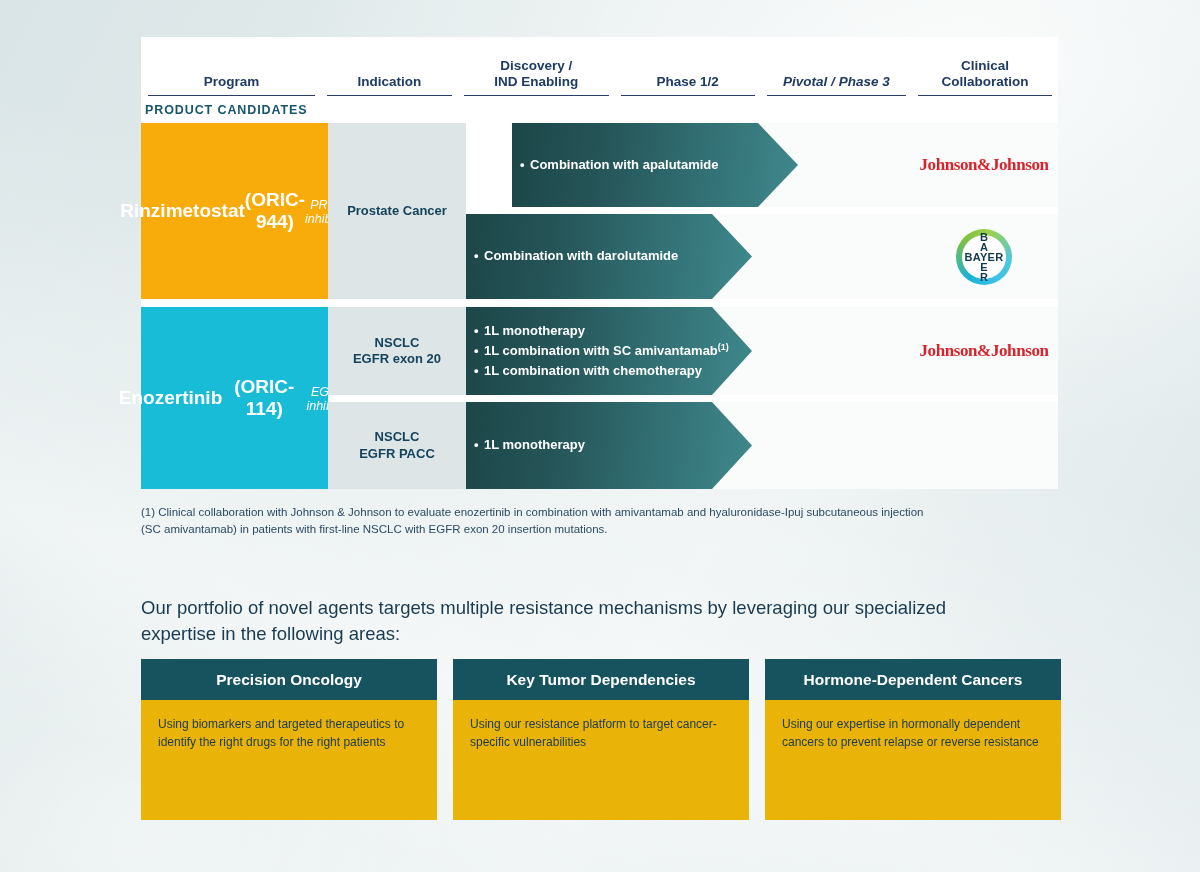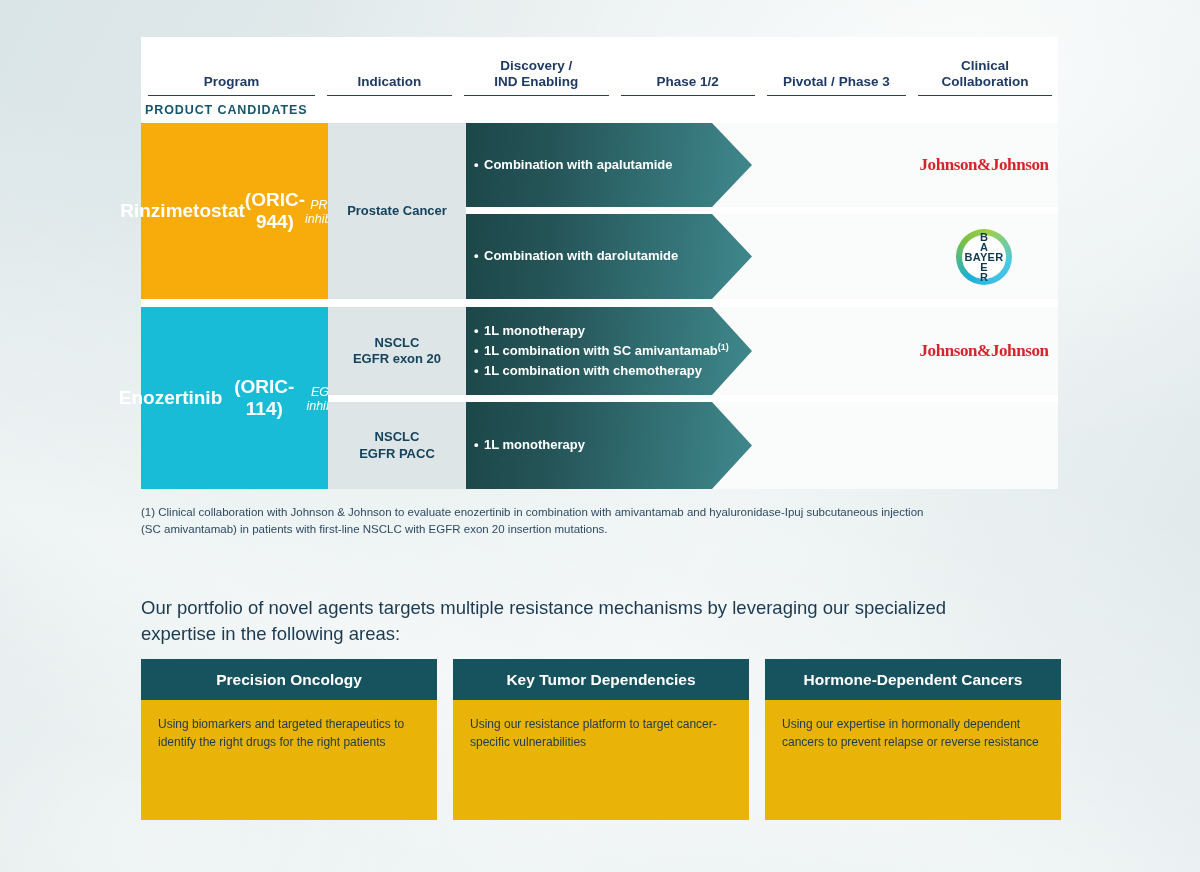--- a/index.html
+++ b/index.html
@@ -54,21 +54,21 @@
     line-height: 1.18;
     padding-bottom: 5px;
     border-bottom: 1.6px solid #2b3e6b;
     margin: 0 6px;
     box-sizing: border-box;
   }
   .hcol-program     { width: 175px; margin-left: 7px; }
   .hcol-indication  { width: 130px; }
   .hcol-discovery   { width: 152px; }
   .hcol-phase12     { width: 140px; }
-  .hcol-pivotal     { width: 146px; }
+  .hcol-pivotal     { width: 146px; font-style: italic; }
   .hcol-collab      { width: 140px; }
 
   .section-label {
     color: #16556b;
     font-size: 12.5px;
     font-weight: bold;
     letter-spacing: 0.9px;
     padding: 7px 0 6px 4px;
   }
 
@@ -324,21 +324,21 @@
     <div class="prog-name" style="background:#f7ac0b; height:176px;">
       <div class="pn-line1">Rinzimetostat</div>
       <div class="pn-line2">(ORIC-944)</div>
       <div class="pn-sub">PRC2 inhibitor</div>
     </div>
 
     <div class="ind-cell-merged" style="height:176px;">Prostate Cancer</div>
 
     <div class="prog-rows">
 
-      <div class="ind-row" style="height:84px;">
+      <div class="ind-row" style="height:84px;padding-left:46px;">
         <div class="stage-zone">
           <div class="arrow">
             <div class="arrow-item">
               <span class="bullet">•</span><span>Combination with apalutamide</span>
             </div>
           </div>
           <div class="collab-cell">
             <div class="jnj-logo">Johnson&amp;Johnson</div>
           </div>
         </div>

